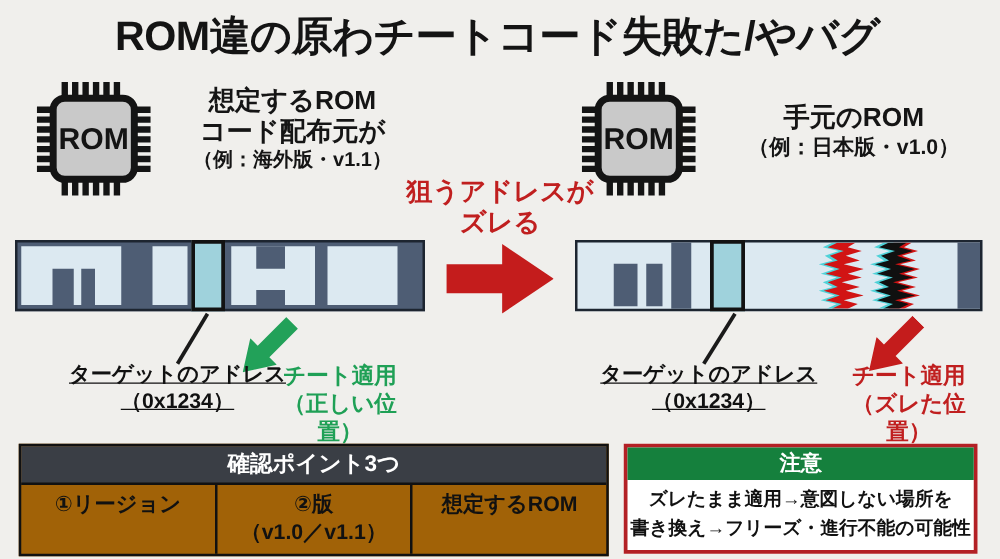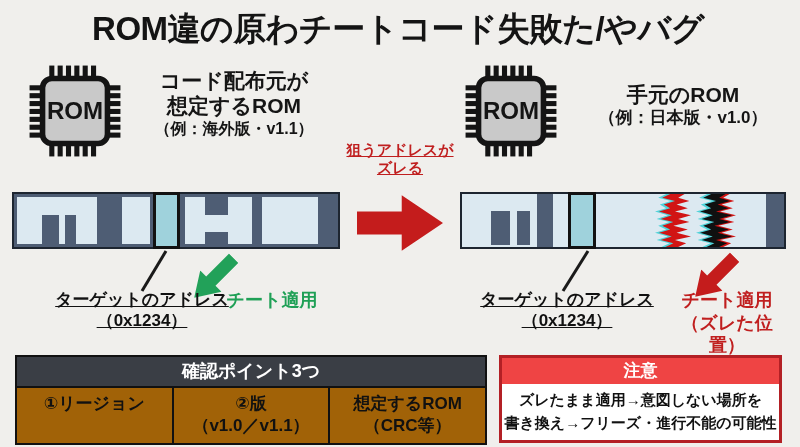--- a/index.html
+++ b/index.html
@@ -18,21 +18,21 @@
   }
 
   .chip { position:absolute; width:102px; height:102px; }
 
   .rom-desc { position:absolute; text-align:center; line-height:1.2; }
   .rom-desc .big { font-size:21px; font-weight:800; }
   .rom-desc .small { font-size:16px; font-weight:700; margin-top:1px; }
 
   .center-note {
     left:323px; top:141px; width:154px; text-align:center;
-    color:#c01f1f; font-size:15px; font-weight:800; line-height:1.2;text-decoration:underline;
+    color:#c01f1f; font-size:21px; font-weight:800; line-height:1.2;
   }
 
   
   .strip {
     position:absolute; top:192px; height:57px;
     border:2px solid #1d2530;
   }
   .strip-left  { left:12px;  width:328px; background:#4e5d74; }
   .strip-right { left:460px; width:326px; background:#dce9f1; }
   .blk { position:absolute; }
@@ -83,21 +83,21 @@
     flex:1; text-align:center; font-size:17px; font-weight:800;
     padding:5px 0 6px; line-height:1.3; color:#111;
   }
   .check-cell + .check-cell { border-left:2px solid #111; }
 
   .warn-table {
     left:499px; top:355px; width:283px;
     border:3px solid #b32025; background:#fff;
   }
   .warn-header {
-    background:#ef4444; color:#fff; text-align:center;
+    background:#15803d; color:#fff; text-align:center;
     font-size:17px; font-weight:800; padding:1px 0 2px;
   }
   .warn-body {
     text-align:center; font-size:15px; font-weight:800;
     color:#111; padding:5px 1px 6px; line-height:1.5;
   }
 </style>
 </head>
 <body>
 
@@ -130,22 +130,22 @@
       <line x1="90" y1="55.5" x2="104" y2="55.5"></line>
       <line x1="90" y1="64" x2="104" y2="64"></line>
       <line x1="90" y1="72.5" x2="104" y2="72.5"></line>
       <line x1="90" y1="81" x2="104" y2="81"></line>
   </g>
   <rect x="20" y="20" width="70" height="70" rx="10" fill="#c9c9c9" stroke="#141414" stroke-width="6"></rect>
   <text x="55" y="64" text-anchor="middle" font-size="26" font-weight="bold" fill="#141414">ROM</text>
 </svg>
 
 <div class="rom-desc" style="left:128px; top:68px; width:212px;">
+  <div class="big">想定するROM</div>
   <div class="big">コード配布元が</div>
-  <div class="big">想定するROM</div>
   <div class="small">（例：海外版・v1.1）</div>
 </div>
 
 <svg class="chip" style="left:460px; top:60px;" viewBox="0 0 110 110">
   <g stroke="#141414" stroke-width="5.5">
     <line x1="30" y1="6" x2="30" y2="20"></line>
       <line x1="39" y1="6" x2="39" y2="20"></line>
       <line x1="48" y1="6" x2="48" y2="20"></line>
       <line x1="57" y1="6" x2="57" y2="20"></line>
       <line x1="66" y1="6" x2="66" y2="20"></line>
@@ -220,20 +220,21 @@
 <div class="abs small-arrow arrow-green"></div>
 
 <div class="abs small-arrow arrow-red"></div>
 
 <div class="ann ann-black" style="left:42px; top:289px; width:200px;">
   <div>ターゲットのアドレス</div>
   <div>（0x1234）</div>
 </div>
 <div class="ann ann-green" style="left:213px; top:289px; width:118px;">
   <div>チート適用</div>
+  <div>（正しい位置）</div>
 </div>
 
 <div class="ann ann-black" style="left:467px; top:289px; width:200px;">
   <div>ターゲットのアドレス</div>
   <div>（0x1234）</div>
 </div>
 <div class="ann ann-red" style="left:664px; top:289px; width:126px;">
   <div>チート適用</div>
   <div>（ズレた位置）</div>
 </div>
@@ -243,21 +244,20 @@
   <div class="check-body">
     <div class="check-cell">
       <div>①リージョン</div>
     </div>
     <div class="check-cell">
       <div>②版</div>
       <div>（v1.0／v1.1）</div>
     </div>
     <div class="check-cell">
       <div>想定するROM</div>
-      <div>（CRC等）</div>
     </div>
   </div>
 </div>
 
 <div class="abs warn-table">
   <div class="warn-header">注意</div>
   <div class="warn-body">
     <div>ズレたまま適用→意図しない場所を</div>
     <div>書き換え→フリーズ・進行不能の可能性</div>
   </div>

